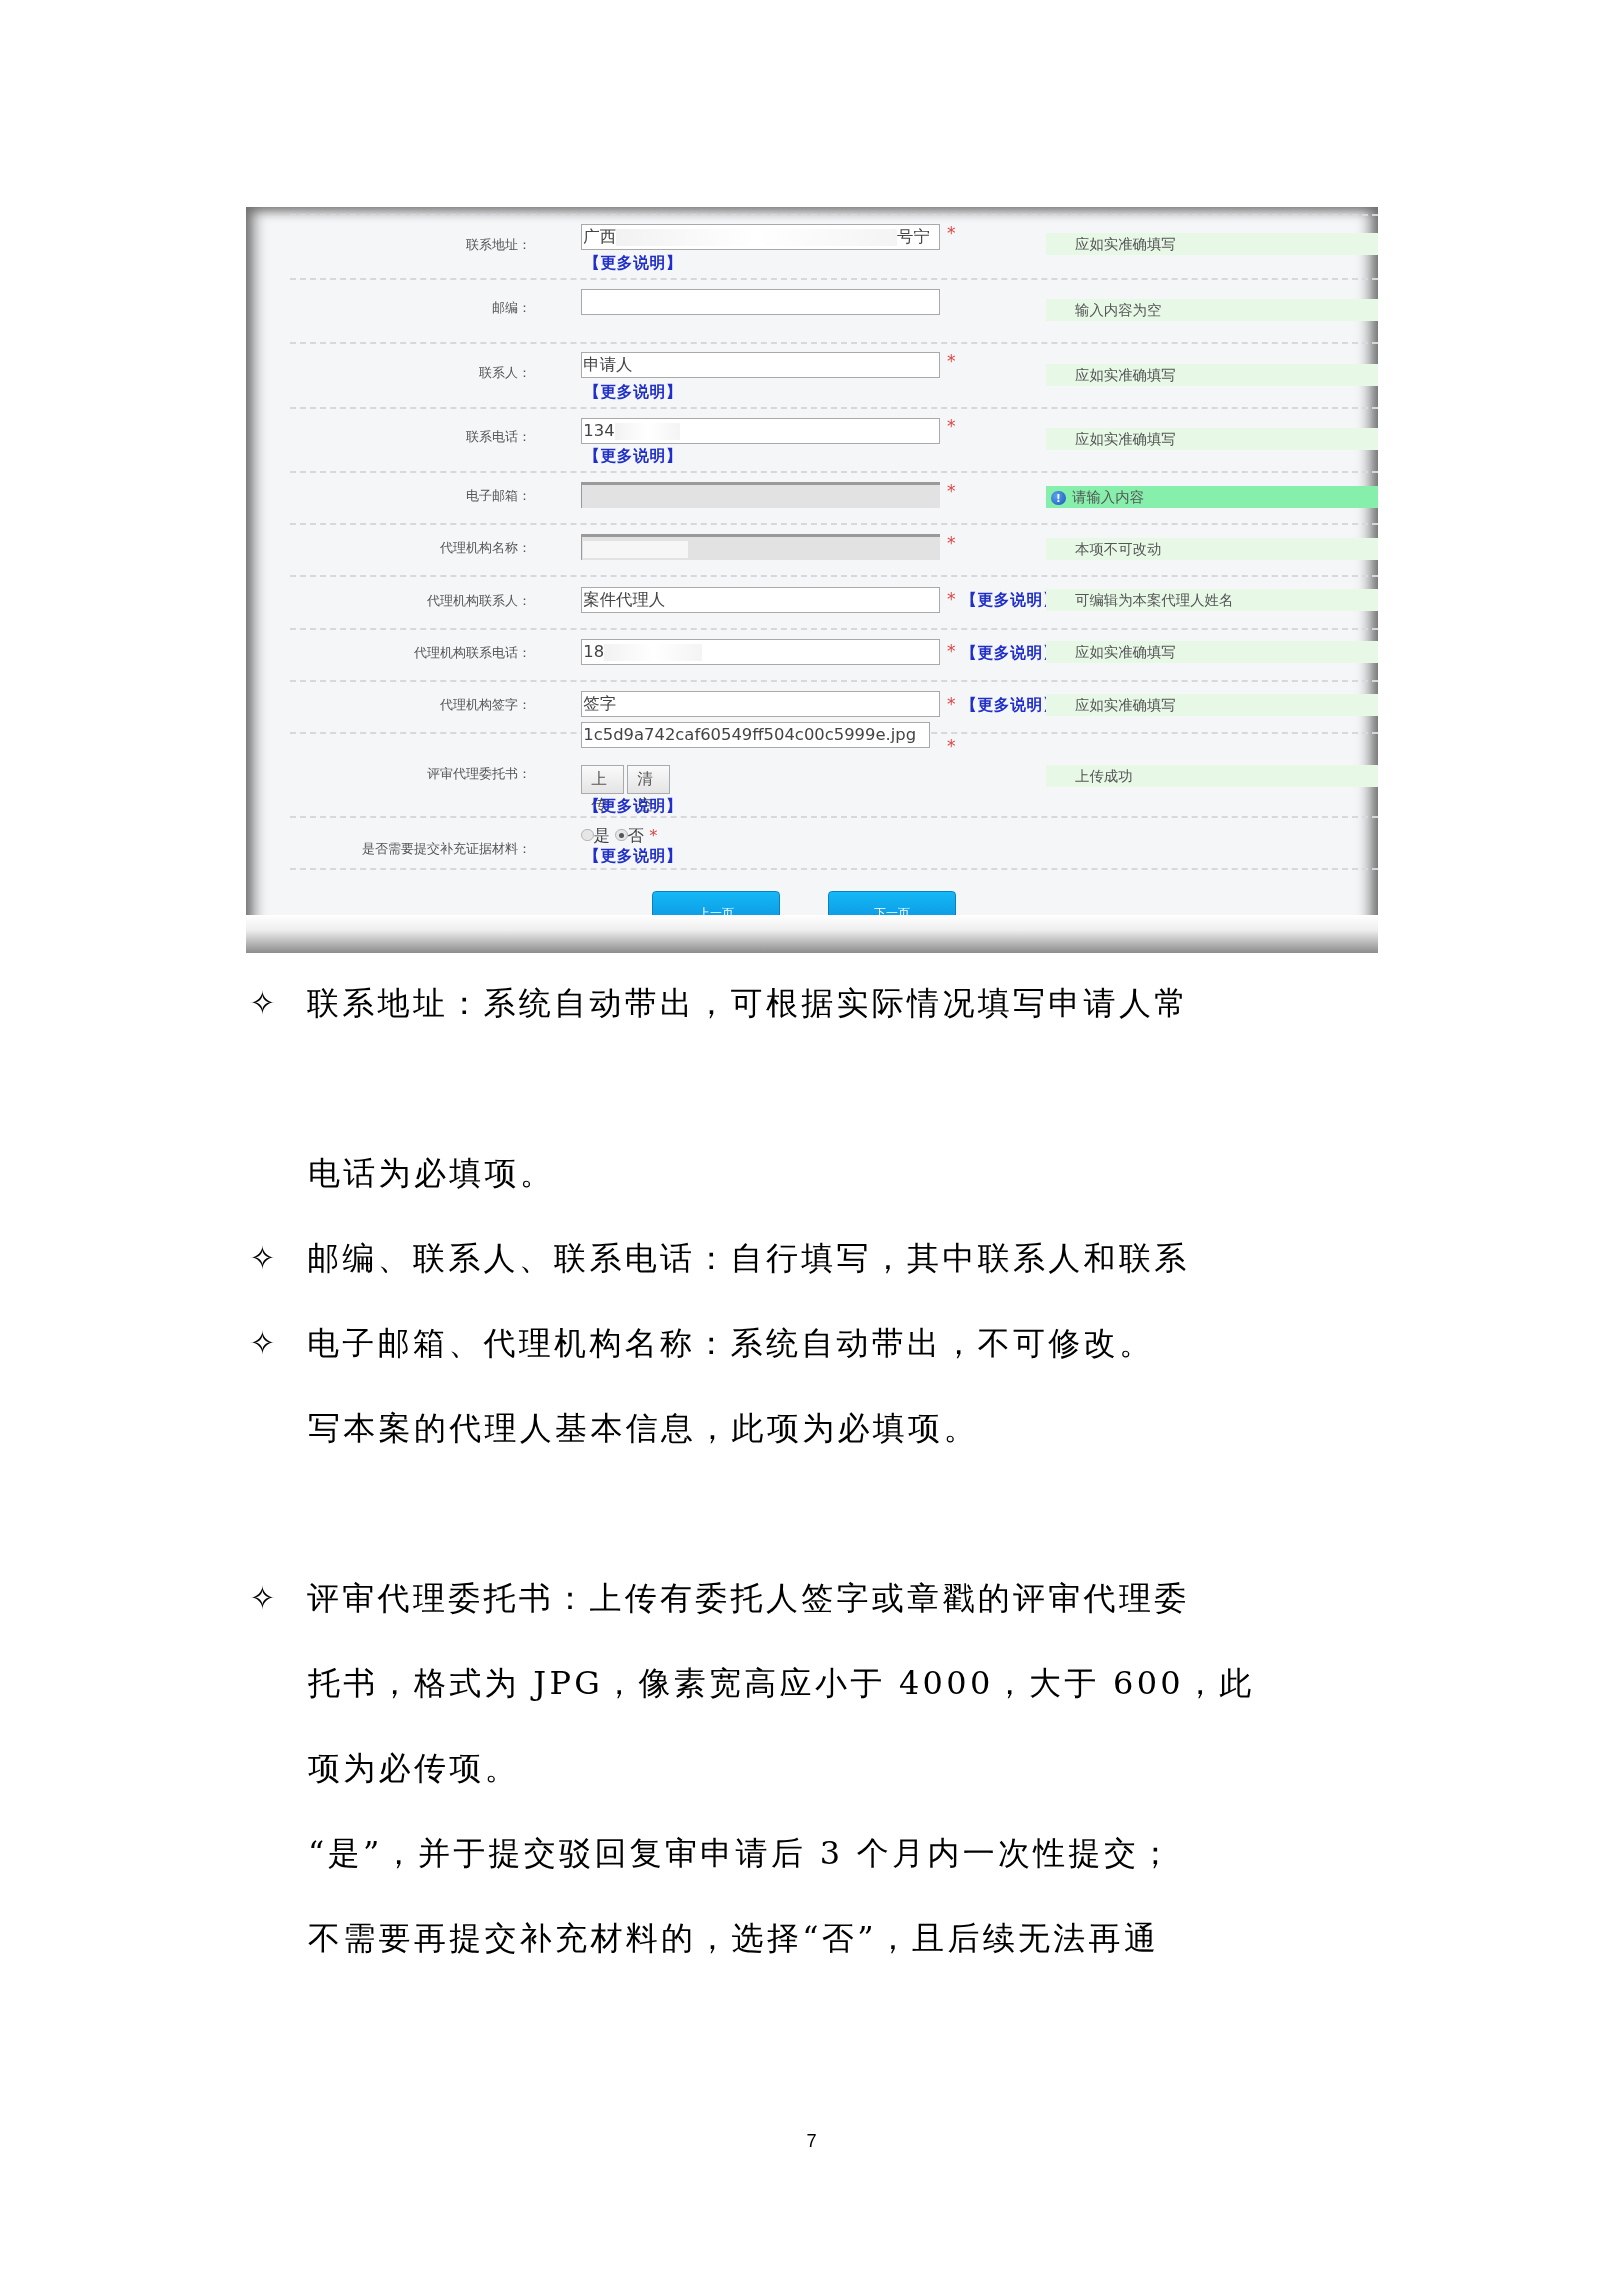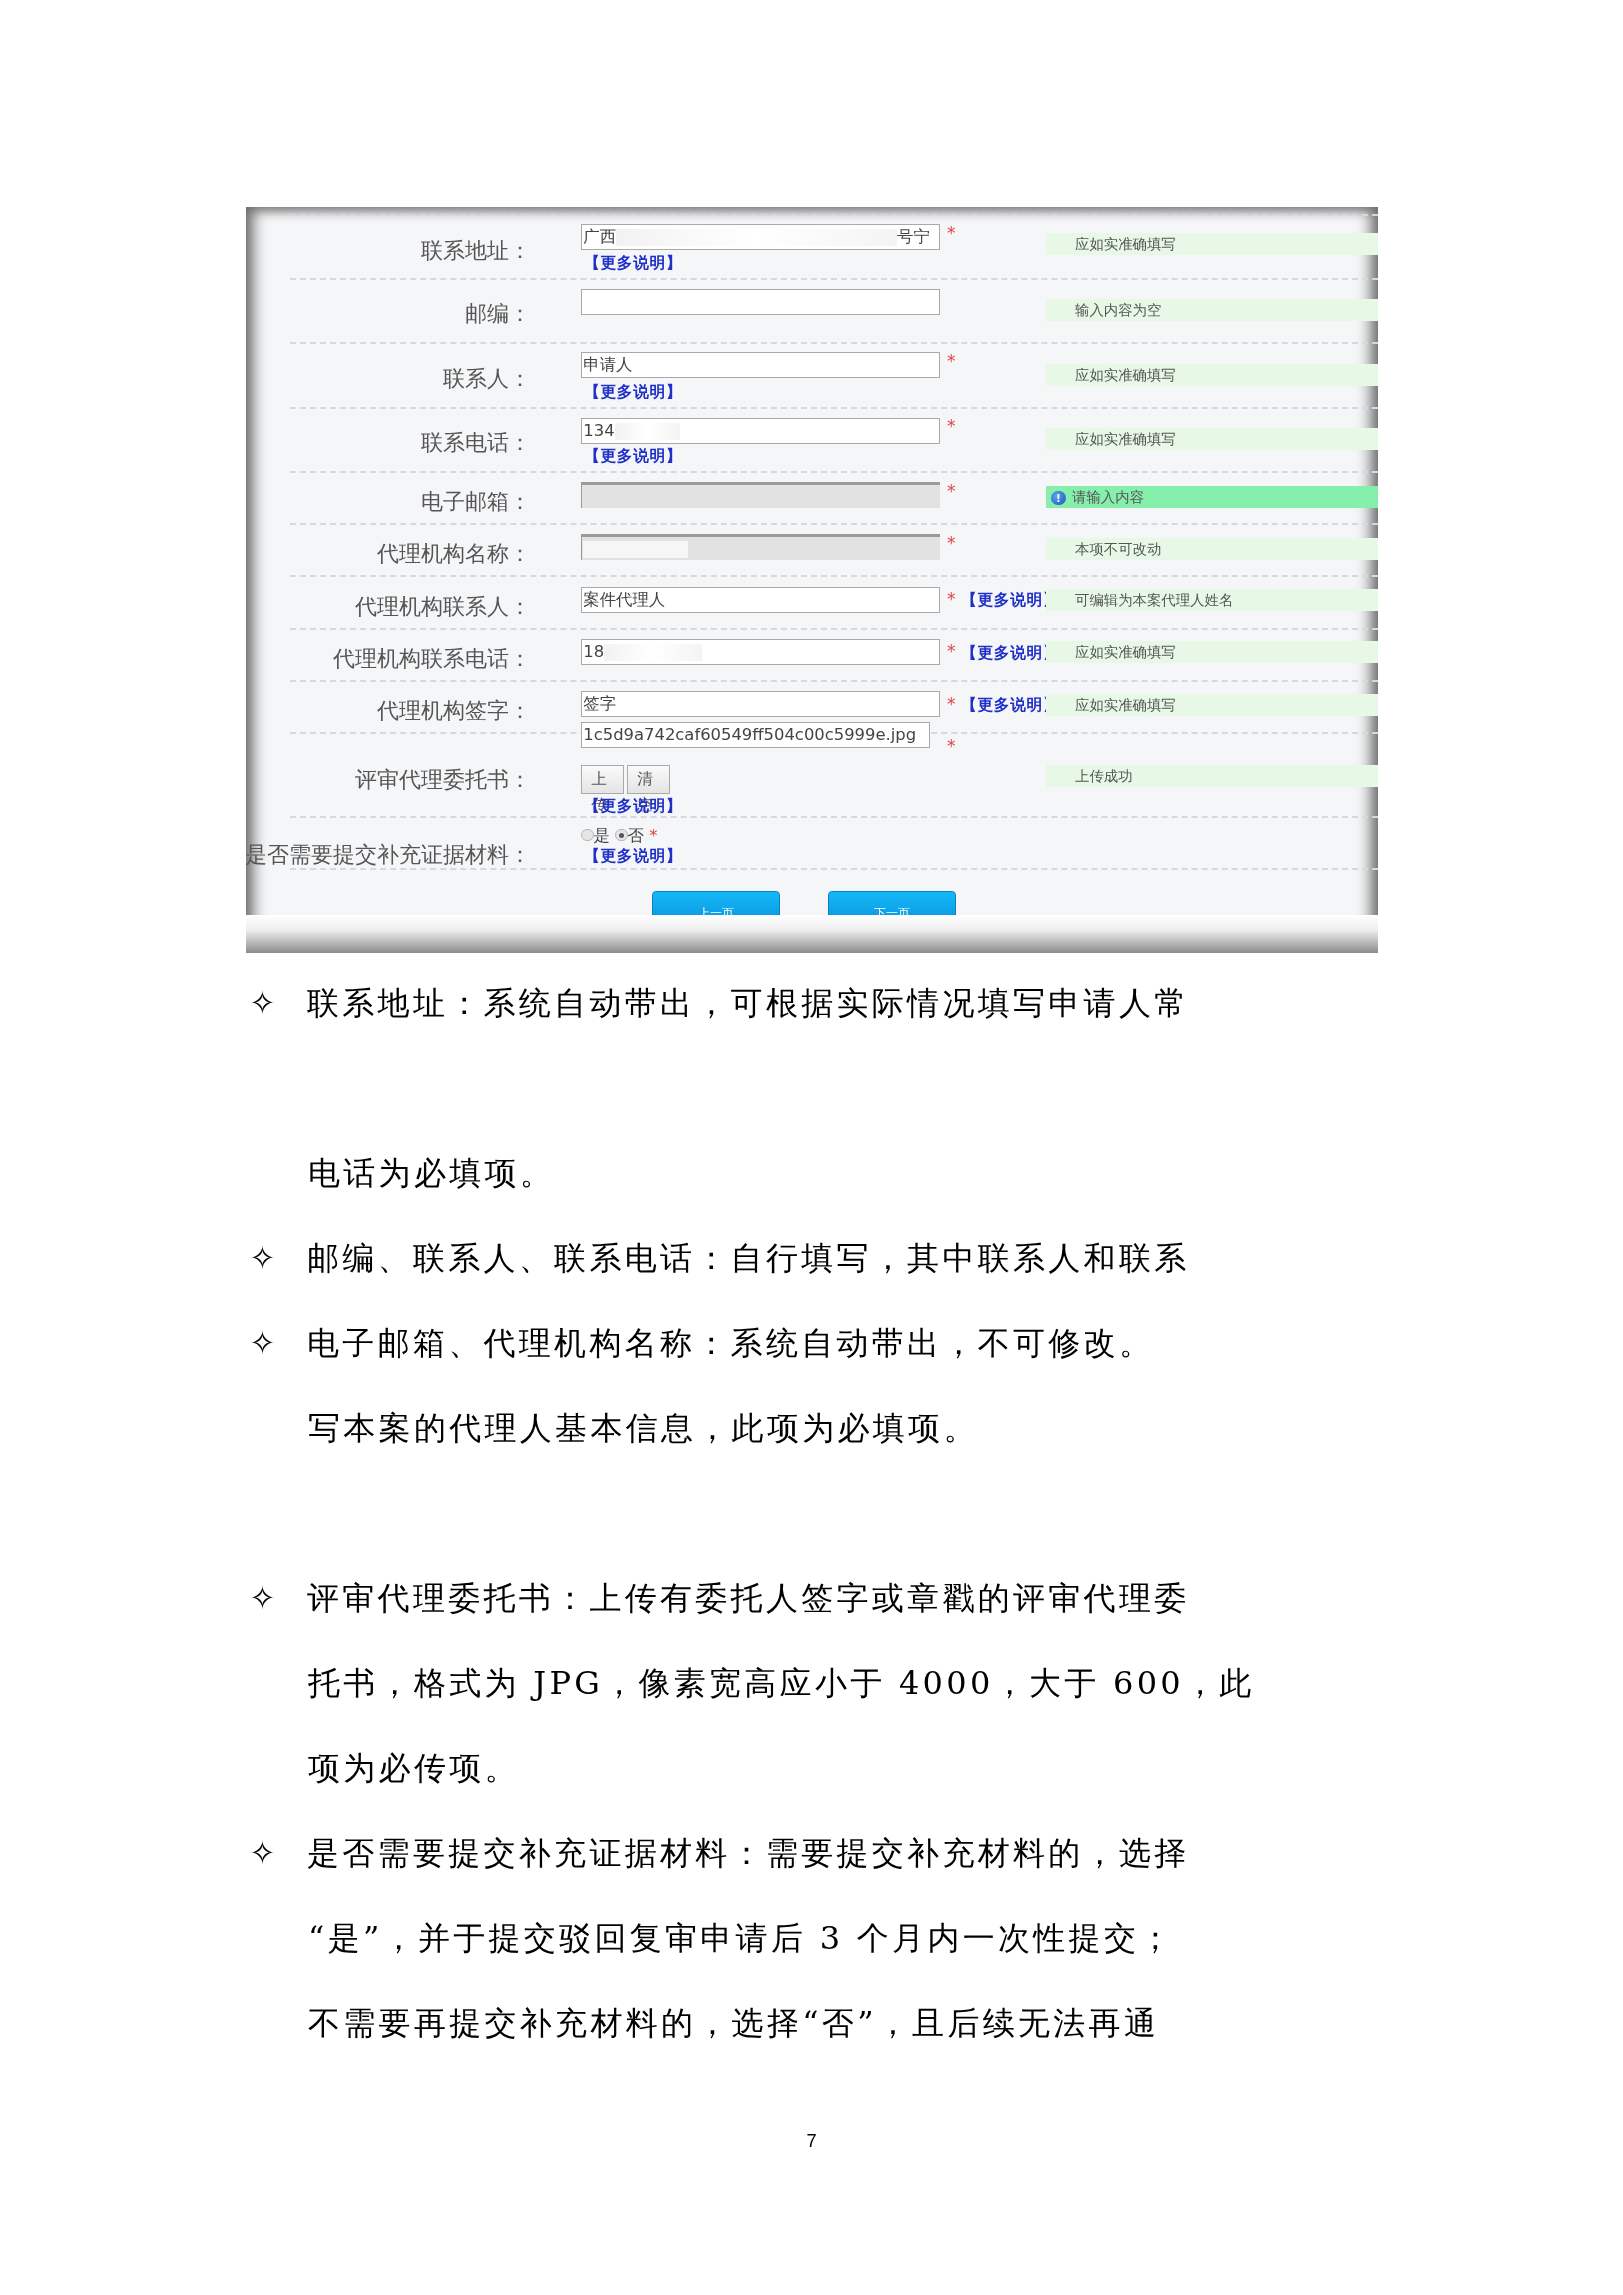--- a/index.html
+++ b/index.html
@@ -7,21 +7,21 @@
          font-family:"DejaVu Sans", "Liberation Sans", sans-serif; color:#000; }
 
   
   .shot { position:absolute; left:246px; top:207px; width:1132px; height:746px;
           background:#f5f6f8; overflow:hidden;
           box-shadow: inset 11.8px 0 14.4px -5.2px #6e6e6e, inset -11.8px 0 14.4px -5.2px #6e6e6e,
                       inset 0 9.2px 11.8px -5.2px #8a8a8a, inset 0 -17px 17px -5.2px #6a6a6a; }
   .shot-bottom { position:absolute; left:0; right:0; bottom:0; height:38px;
                  background:linear-gradient(#ffffff 0%, #eeeeee 40%, #8c8c8c 100%); }
   .row { position:absolute; left:44px; right:0; border-top:2px dashed #d6d8dc; }
-  .lbl { position:absolute; right:847px; font-size:22px; color:#555; white-space:nowrap; }
+  .lbl { position:absolute; right:847px; font-size:13px; color:#555; white-space:nowrap; }
   .inp { position:absolute; left:335px; width:359px; height:26px; background:#fff;
          border:1.3px solid #a9a9a9; box-sizing:border-box; font-size:16.4px; color:#444;
          line-height:23.6px; padding-left:1.3px; white-space:nowrap; overflow:hidden; }
   .inp.ro { background:#e2e2e2; border-top:3.3px solid #9a9a9a; border-left:1.3px solid #9a9a9a; border-right:0; border-bottom:0; }
   .blur { display:inline-block; height:17px; background:linear-gradient(90deg,#f2f2f2,#ffffff,#f4f4f4); vertical-align:middle; }
   .star { position:absolute; left:701px; color:#e04545; font-size:17px; }
   .more { position:absolute; font-size:15.7px; color:#1f2fc8; font-weight:bold; white-space:nowrap; letter-spacing:0.7px; }
   .tip { position:absolute; left:800px; right:0; height:22px; background:#e7f8e7;
          font-size:14.4px; color:#555; line-height:22px; padding-left:29px; white-space:nowrap; }
   .tip.info { background:#86efac; padding-left:5.2px; }
@@ -176,19 +176,18 @@
   <span class="ln ind">写本案的代理人基本信息，此项为必填项。</span>
 </div>
 
 <div class="para" style="top:1556px">
   <span class="ln"><span class="bullet">✧</span><span>评审代理委托书：上传有委托人签字或章戳的评审代理委</span></span>
   <span class="ln ind">托书，格式为 JPG，像素宽高应小于 4000，大于 600，此</span>
   <span class="ln ind">项为必传项。</span>
 </div>
 
 <div class="para" style="top:1811px">
-  <span class="ln"><span class="bullet">✧</span><span>是否需要提交补充证据材料：需要提交补充材料的，选择</span></span>
   <span class="ln ind">“是”，并于提交驳回复审申请后 3 个月内一次性提交；</span>
   <span class="ln ind bold">不需要再提交补充材料的，选择“否”，且后续无法再通</span>
 </div>
 
 <div class="page-no">7</div>
 
 
 </body></html>

